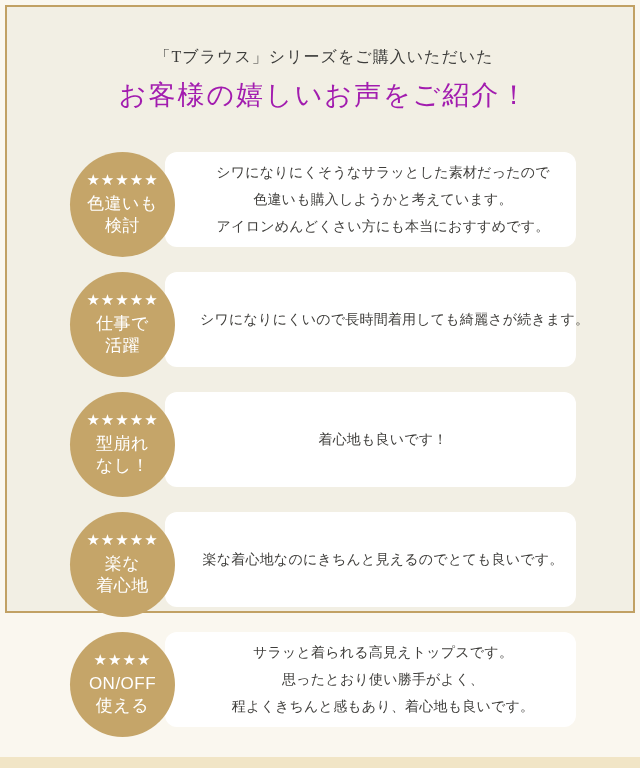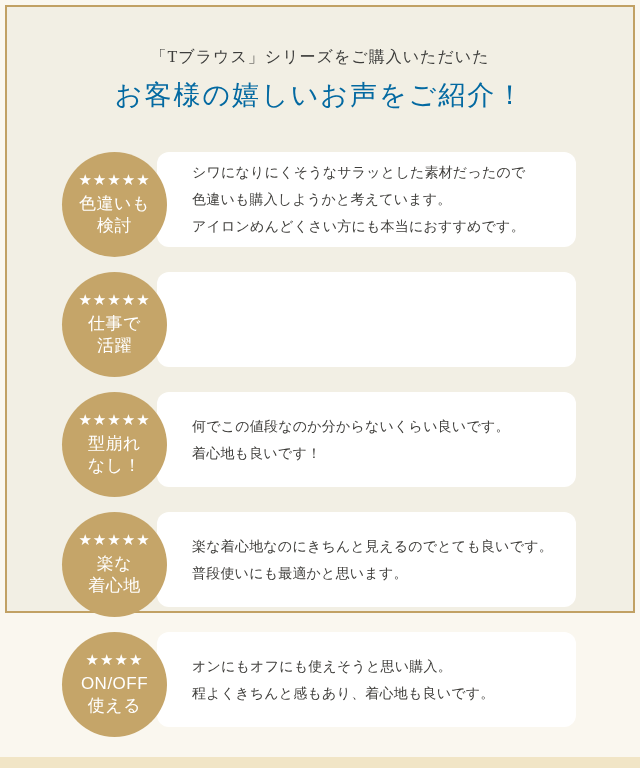--- a/index.html
+++ b/index.html
@@ -13,20 +13,21 @@
     position: relative;
     width: 640px; height: 768px;
     background: #faf7ef;
   }
   .main-box {
     position: absolute;
     left: 5px; top: 5px;
     width: 630px; height: 608px;
     border: 2px solid #c1a164;
     background: #f2efe4;
+    padding-left: 8px;
   }
   .bottom-strip {
     position: absolute;
     left: 0; bottom: 0;
     width: 640px; height: 11px;
     background: #f1e5c6;
   }
   
   .header {
     padding-top: 40px;
@@ -36,21 +37,21 @@
   }
   .header .subtitle {
     font-size: 16px;
     letter-spacing: 1px;
     color: #3d3d3b;
   }
   .header .title {
     margin-top: 9px;
     font-size: 27px;
     letter-spacing: 2px;
-    color: #0369a1;
+    color: #a21caf;
   }
   
   .reviews {
     margin-top: 39px;
   }
   .review-row {
     position: relative;
     margin: 0 57px 15px 55px;  
     height: 105px;
   }
@@ -58,20 +59,21 @@
     position: absolute;
     left: 95px; right: 0; top: 0;
     height: 95px;
     background: #ffffff;
     border-radius: 12px;
     display: flex;
     flex-direction: column;
     justify-content: center;
     padding-left: 35px;
     padding-right: 10px;
+    text-align: center;
   }
   .review-line {
     font-size: 14px;
     line-height: 27px;
     color: #3f3e3b;
     letter-spacing: 0.2px;
     white-space: nowrap;
   }
   .badge {
     position: absolute;
@@ -123,55 +125,55 @@
         </div>
         <div class="badge">
           <div class="stars">★★★★★</div>
           <div class="badge-label">色違いも</div>
           <div class="badge-label">検討</div>
         </div>
       </div>
 
       <div class="review-row">
         <div class="review-card">
+          <div class="review-line">シワになりにくいので長時間着用しても綺麗さが続きます。</div>
         </div>
         <div class="badge">
           <div class="stars">★★★★★</div>
           <div class="badge-label">仕事で</div>
           <div class="badge-label">活躍</div>
         </div>
       </div>
 
       <div class="review-row">
         <div class="review-card">
-          <div class="review-line">何でこの値段なのか分からないくらい良いです。</div>
           <div class="review-line">着心地も良いです！</div>
         </div>
         <div class="badge">
           <div class="stars">★★★★★</div>
           <div class="badge-label">型崩れ</div>
           <div class="badge-label">なし！</div>
         </div>
       </div>
 
       <div class="review-row">
         <div class="review-card">
           <div class="review-line">楽な着心地なのにきちんと見えるのでとても良いです。</div>
-          <div class="review-line">普段使いにも最適かと思います。</div>
         </div>
         <div class="badge">
           <div class="stars">★★★★★</div>
           <div class="badge-label">楽な</div>
           <div class="badge-label">着心地</div>
         </div>
       </div>
 
       <div class="review-row">
         <div class="review-card">
-          <div class="review-line">オンにもオフにも使えそうと思い購入。</div>
+          <div class="review-line">サラッと着られる高見えトップスです。</div>
+          <div class="review-line">思ったとおり使い勝手がよく、</div>
           <div class="review-line">程よくきちんと感もあり、着心地も良いです。</div>
         </div>
         <div class="badge">
           <div class="stars">★★★★</div>
           <div class="badge-label">ON/OFF</div>
           <div class="badge-label">使える</div>
         </div>
       </div>
 
     </div>

